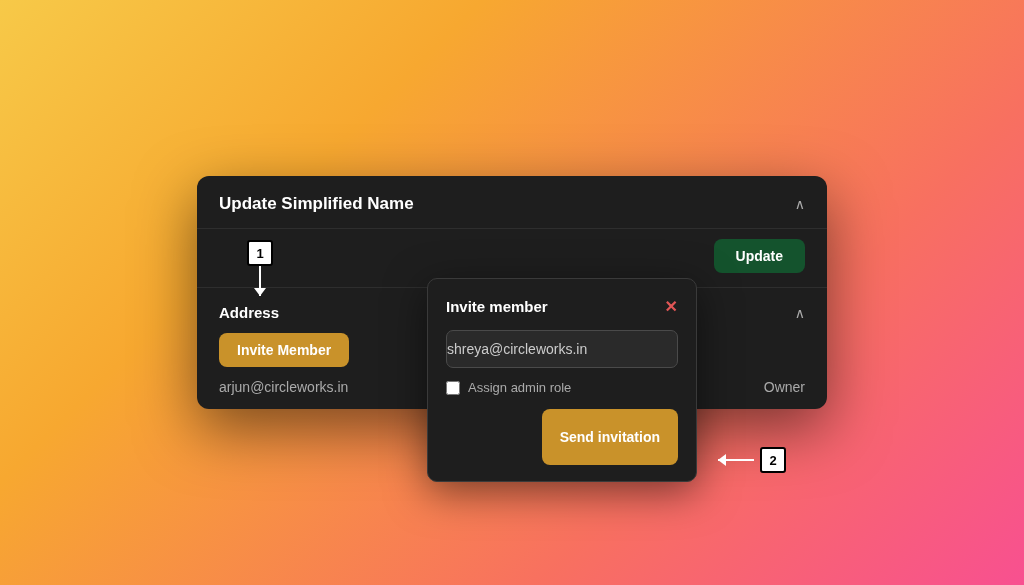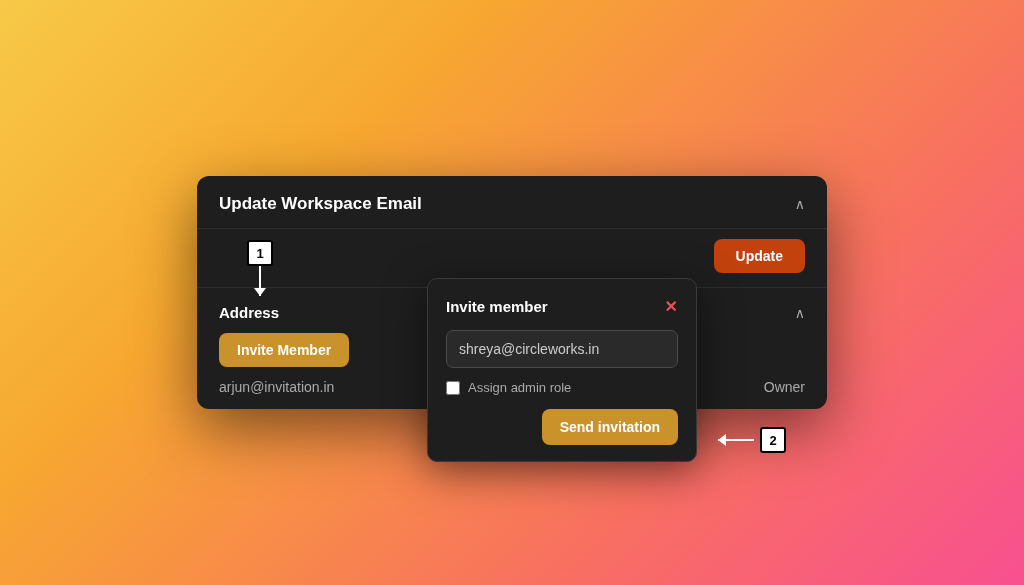--- a/index.html
+++ b/index.html
@@ -59,21 +59,21 @@
       outline: none;
     }
 
     .update-row {
       display: flex;
       justify-content: flex-end;
       padding: 10px 22px 0 22px;
     }
 
     .update-btn {
-      background: #c2410c;
+      background: #14532d;
       color: #fff;
       border: none;
       border-radius: 8px;
       padding: 9px 22px;
       font-size: 14px;
       font-weight: 600;
       cursor: pointer;
     }
 
     .divider {
@@ -216,21 +216,21 @@
       margin-bottom: 6px;
     }
 
     .email-input {
       width: 100%;
       background: #2a2a2a;
       border: 1px solid #4a4a4a;
       border-radius: 7px;
       color: #cccccc;
       font-size: 14px;
-      padding: 10px 12px;
+      padding: 10px 0;
       outline: none;
       margin-bottom: 12px;
     }
 
     .assign-admin-row {
       display: flex;
       align-items: flex-end;
       gap: 8px;
       margin-bottom: 14px;
     }
@@ -251,21 +251,21 @@
       display: flex;
       justify-content: flex-end;
       align-items: center;
     }
 
     .send-invitation-btn {
       background: #c9922a;
       color: #fff;
       border: none;
       border-radius: 8px;
-      padding: 10px 18px;
+      padding: 20px 18px;
       font-size: 14px;
       font-weight: 700;
       cursor: pointer;
     }
 
     
     .annotation-2-wrapper {
       position: absolute;
       right: -90px;
       bottom: 8px;
@@ -295,21 +295,21 @@
       border-bottom: 6px solid transparent;
       border-right: 8px solid #fff;
     }
   </style>
 </head>
 <body>
 
 <div class="modal-container">
 
   <div class="modal-header">
-    <span class="modal-title">Update Workspace Email</span>
+    <span class="modal-title">Update Simplified Name</span>
     <span class="modal-collapse-icon">∧</span>
   </div>
 
 
   <div class="update-row">
     <button class="update-btn">Update</button>
   </div>
 
   <hr class="divider">
 
@@ -321,21 +321,21 @@
 
     
     <div class="annotation-1">
       <div class="annotation-box">1</div>
       <div class="arrow-down"></div>
     </div>
 
     <button class="invite-member-btn">Invite Member</button>
 
     <div class="member-row">
-      <span class="member-email">arjun@invitation.in</span>
+      <span class="member-email">arjun@circleworks.in</span>
       <span class="member-role">Owner</span>
     </div>
 
     
     <div class="invite-popup">
       <div class="invite-popup-header">
         <span class="invite-popup-title">Invite member</span>
         <span class="invite-popup-close">✕</span>
       </div>
 

